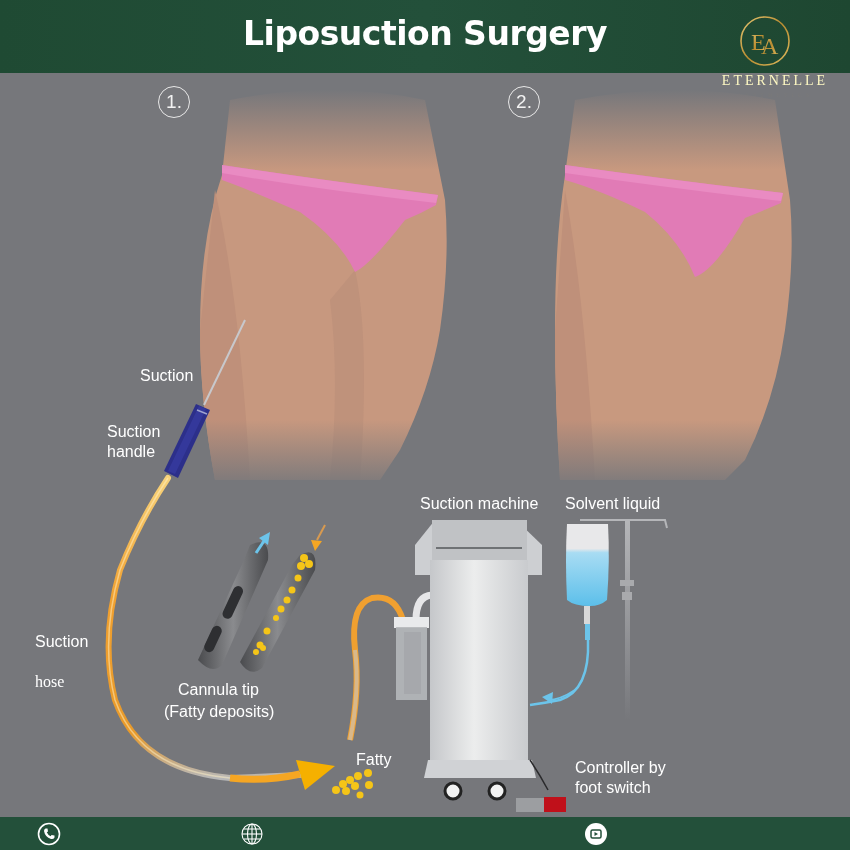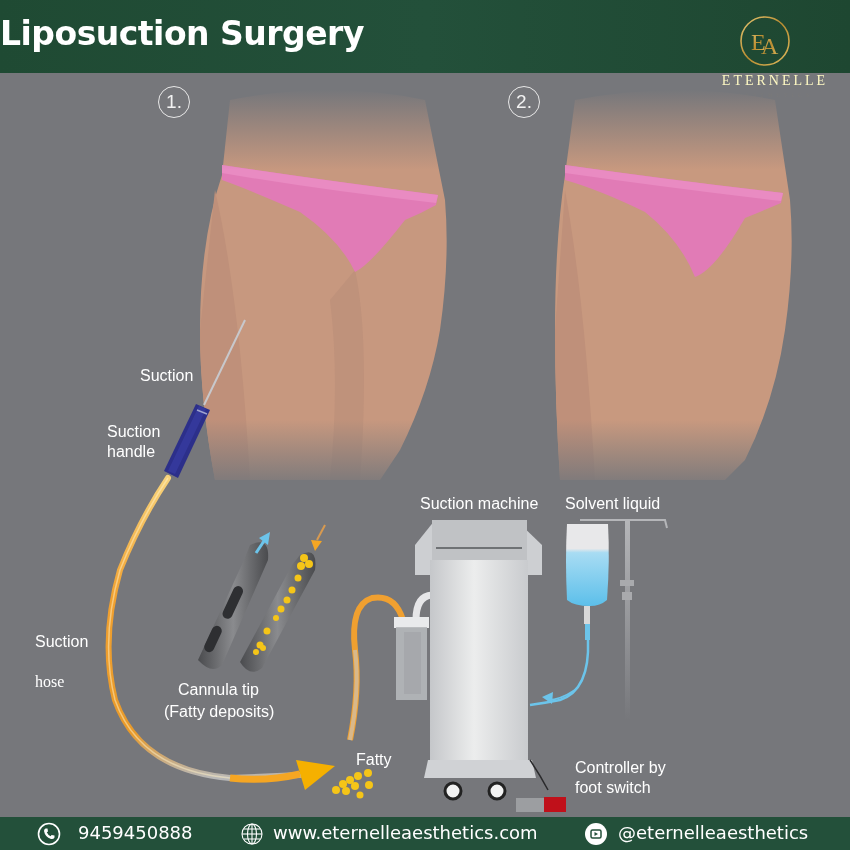--- a/index.html
+++ b/index.html
@@ -1,20 +1,20 @@
 <!DOCTYPE html>
 <html><head>
 <meta charset="utf-8">
 <style>
   * { margin:0; padding:0; box-sizing:border-box; }
   html, body { width:850px; height:850px; overflow:hidden; background:#76777b; }
   body { font-family:"Liberation Sans", sans-serif; position:relative; }
   #stage { position:absolute; left:0; top:0; width:850px; height:850px; background:#76777b; overflow:hidden; }
   .header { position:absolute; left:0; top:0; width:850px; height:73px; background:linear-gradient(90deg,#1f4a33 0%,#23503a 50%,#1e4731 100%); }
-  .title { position:absolute; left:0; top:14px; width:850px; text-align:left; color:#fff; font-family:"DejaVu Sans", sans-serif; font-weight:bold; font-size:33px; letter-spacing:-0.5px; }
+  .title { position:absolute; left:0; top:14px; width:850px; text-align:center; color:#fff; font-family:"DejaVu Sans", sans-serif; font-weight:bold; font-size:33px; letter-spacing:-0.5px; }
   .logo { position:absolute; left:738px; top:14px; width:54px; height:54px; }
   .brand { position:absolute; left:700px; top:73px; width:150px; text-align:center; color:#fef9c3; font-family:"Liberation Serif", serif; font-size:14px; letter-spacing:3px; }
   .brand-sub { position:absolute; left:705px; top:92px; width:140px; text-align:center; color:#a88d50; font-family:"Liberation Serif", serif; font-size:6px; letter-spacing:4px; opacity:.8; }
   .step { position:absolute; width:32px; height:32px; border:1.5px solid #e8e8e8; border-radius:50%; color:#f2f2f2; font-size:19px; text-align:center; line-height:29px; }
   .label { position:absolute; color:#fff; font-size:16px; line-height:20px; }
   .footer { position:absolute; left:0; top:817px; width:850px; height:33px; background:#23503a; color:#fff; }
   .f-item { position:absolute; top:3px; font-family:"DejaVu Sans", sans-serif; font-size:18px; line-height:26px; color:#fff; }
   .f-icon { position:absolute; top:5px; width:24px; height:24px; }
   svg { display:block; }
 </style>
@@ -218,35 +218,32 @@
   <div class="label" style="left:575px;top:758px;">Controller by</div>
   <div class="label" style="left:575px;top:778px;">foot switch</div>
 
   <div class="footer">
     <div class="f-icon" style="left:37px;">
       <svg width="24" height="24" viewBox="0 0 24 24">
         <circle cx="12" cy="12" r="10.5" fill="none" stroke="#fff" stroke-width="1.6"></circle>
         <path d="M8.5 6.5 L10.5 6.5 L11 9.5 L9.8 10.3 Q10.8 13 13.7 14.2 L14.5 13 L17.5 13.5 L17.5 15.5 Q16.5 17.5 14 17 Q8 15 7 9 Q7 7 8.5 6.5 Z" fill="#fff"></path>
       </svg>
     </div>
-    <div class="f-item" style="left:78px;">9459450888</div>
 
     <div class="f-icon" style="left:240px;">
       <svg width="24" height="24" viewBox="0 0 24 24" fill="none" stroke="#fff" stroke-width="1.1">
         <circle cx="12" cy="12" r="10"></circle>
         <ellipse cx="12" cy="12" rx="4.5" ry="10"></ellipse>
         <line x1="12" y1="2" x2="12" y2="22"></line>
         <line x1="2" y1="12" x2="22" y2="12"></line>
         <path d="M4 7 H20 M4 17 H20"></path>
       </svg>
     </div>
-    <div class="f-item" style="left:273px;">www.eternelleaesthetics.com</div>
 
     <div class="f-icon" style="left:584px;">
       <svg width="24" height="24" viewBox="0 0 24 24">
         <circle cx="12" cy="12" r="11" fill="#fff"></circle>
         <rect x="7" y="8" width="10" height="8" rx="1.5" fill="none" stroke="#23503a" stroke-width="1.5"></rect>
         <path d="M10.5 10 L14 12 L10.5 14 Z" fill="#23503a"></path>
       </svg>
     </div>
-    <div class="f-item" style="left:618px;">@eternelleaesthetics</div>
   </div>
 </div>
 
 </body></html>

